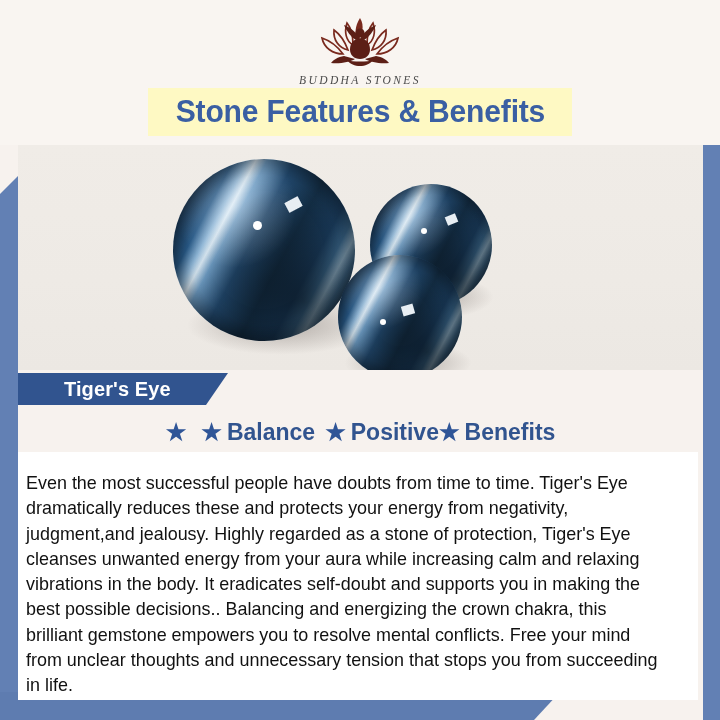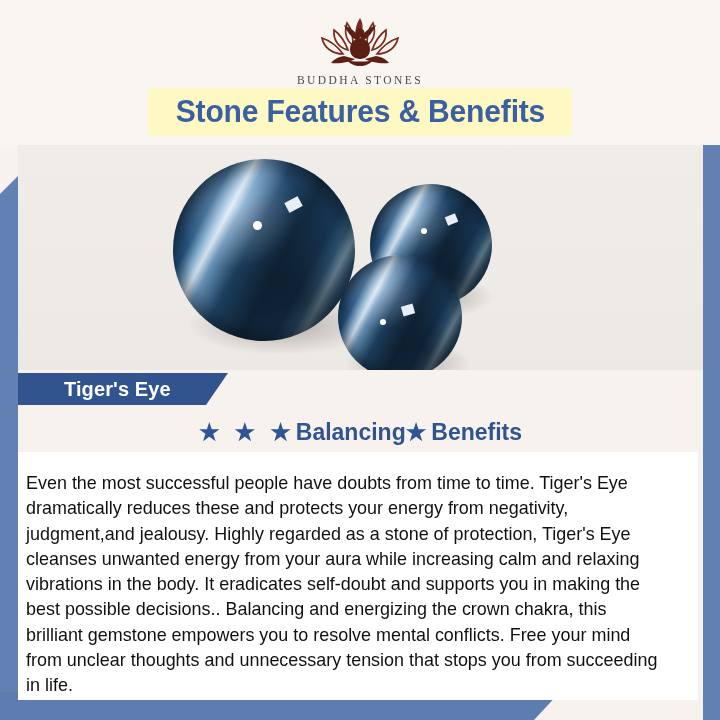--- a/index.html
+++ b/index.html
@@ -34,21 +34,21 @@
     position:absolute;left:0;bottom:0;width:530px;height:28px;background:#5e7cb0;
   }
 
   
   .header{
     position:absolute;top:0;left:0;width:720px;height:145px;
     background:#f9f5f1;
   }
   .logo-wrap{
     position:absolute;top:14px;left:0;width:720px;
-    display:flex;flex-direction:column;align-items:center;
+    display:flex;flex-direction:column;align-items:center;font-style:italic;
   }
   .logo-mark{width:120px;height:58px;display:block;}
   .logo-text{
     margin-top:2px;
     font-family:"Liberation Serif", serif;
     font-size:11.5px;letter-spacing:2.4px;color:#4a4a4a;
     font-weight:400;
   }
   .title-strip{
     position:absolute;top:88px;left:148px;width:424px;height:48px;
@@ -212,24 +212,25 @@
   <div class="name-banner">
     <span>Tiger's Eye</span>
   </div>
 
   <div class="benefits">
     <span class="benefit">
       <span class="star">★</span>
     </span>
     <span class="benefit">
       <span class="star">★</span>
+      <span>Balance</span>
     </span>
     <span class="benefit">
       <span class="star">★</span>
-      <span>Balancing</span>
+      <span>Positive</span>
     </span>
     <span class="benefit" style="margin-left:0;">
       <span class="star">★</span>
       <span>Benefits</span>
     </span>
   </div>
 
   <div class="desc">
     <p>Even the most successful people have doubts from time to time. Tiger's Eye dramatically reduces these and protects your energy from negativity, judgment,and jealousy. Highly regarded as a stone of protection, Tiger's Eye cleanses unwanted energy from your aura while increasing calm and relaxing vibrations in the body. It eradicates self-doubt and supports you in making the best possible decisions.. Balancing and energizing the crown chakra, this brilliant gemstone empowers you to resolve mental conflicts. Free your mind from unclear thoughts and unnecessary tension that stops you from succeeding in life.</p>
   </div>

